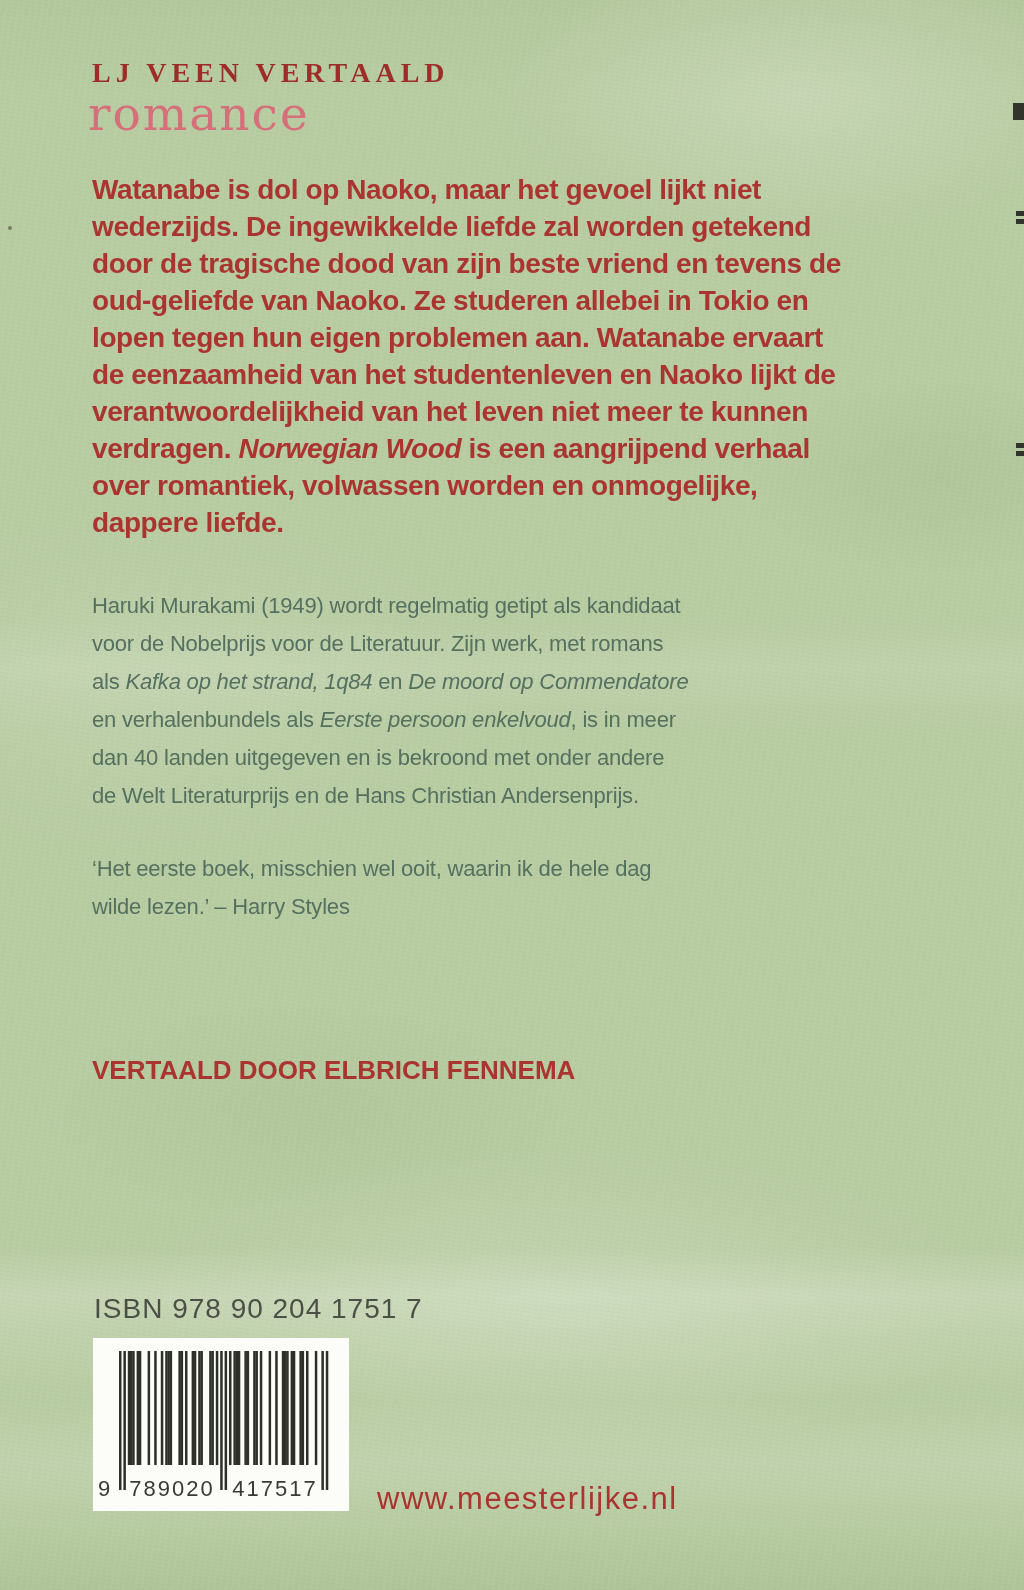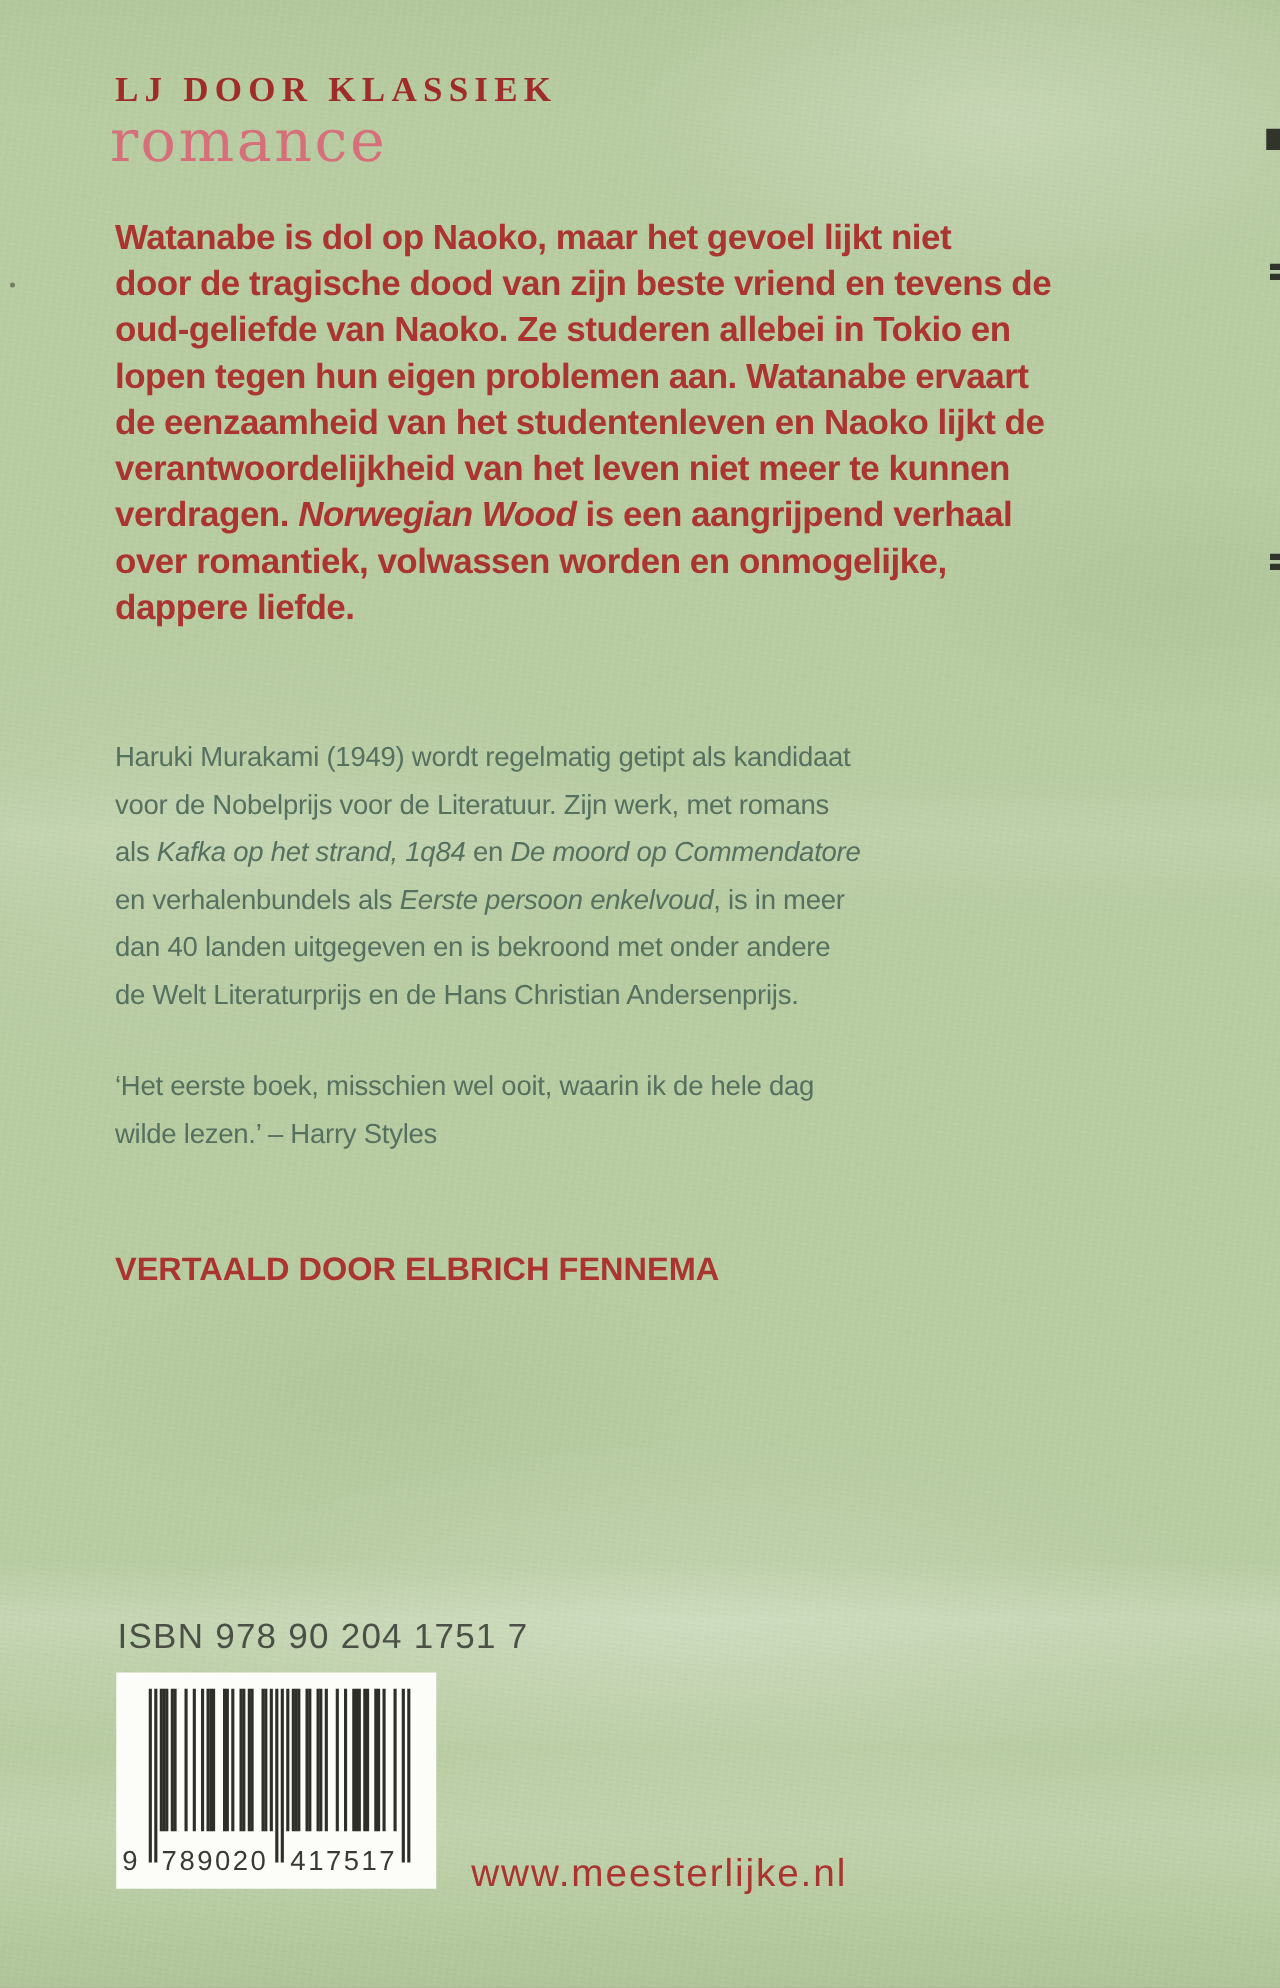--- a/index.html
+++ b/index.html
@@ -60,21 +60,21 @@
   }
   .blurb .tl{line-height:37px;}
 
   .sage{color:var(--sage-text,#567060);font-weight:400;font-size:22px;letter-spacing:-.2px;}
   .sage .tl{line-height:38px;}
   .bio{position:absolute;left:92px;top:587px;}
   .q1{position:absolute;left:92px;top:850px;}
   .q2{position:absolute;left:92px;top:960px;}
 
   .translator{
-    position:absolute;left:92px;top:1000px;
+    position:absolute;left:92px;top:1055px;
     font-size:26px;font-weight:700;letter-spacing:0;
     color:var(--red,#aa342f);
     white-space:nowrap;
   }
 
   .isbn{
     position:absolute;left:94px;top:1293px;
     font-size:28px;letter-spacing:1px;
     color:var(--ink,#4b5046);
     white-space:nowrap;
@@ -109,25 +109,26 @@
     border-radius:50%;background:#636851;opacity:.8;
   }
 </style>
 </head>
 <body>
 
 <div class="cover">
   <div class="tex tex-a"></div>
   <div class="tex tex-b"></div>
 
-  <div class="imprint">LJ DOOR KLASSIEK</div>
+  <div class="imprint">LJ VEEN VERTAALD</div>
   <div class="series">romance</div>
 
   <div class="blurb">
       <div class="tl">Watanabe is dol op Naoko, maar het gevoel lijkt niet</div>
+      <div class="tl">wederzijds. De ingewikkelde liefde zal worden getekend</div>
       <div class="tl">door de tragische dood van zijn beste vriend en tevens de</div>
       <div class="tl">oud-geliefde van Naoko. Ze studeren allebei in Tokio en</div>
       <div class="tl">lopen tegen hun eigen problemen aan. Watanabe ervaart</div>
       <div class="tl">de eenzaamheid van het studentenleven en Naoko lijkt de</div>
       <div class="tl">verantwoordelijkheid van het leven niet meer te kunnen</div>
       <div class="tl">verdragen. <em>Norwegian Wood</em> is een aangrijpend verhaal</div>
       <div class="tl">over romantiek, volwassen worden en onmogelijke,</div>
       <div class="tl">dappere liefde.</div>
     </div>
 

